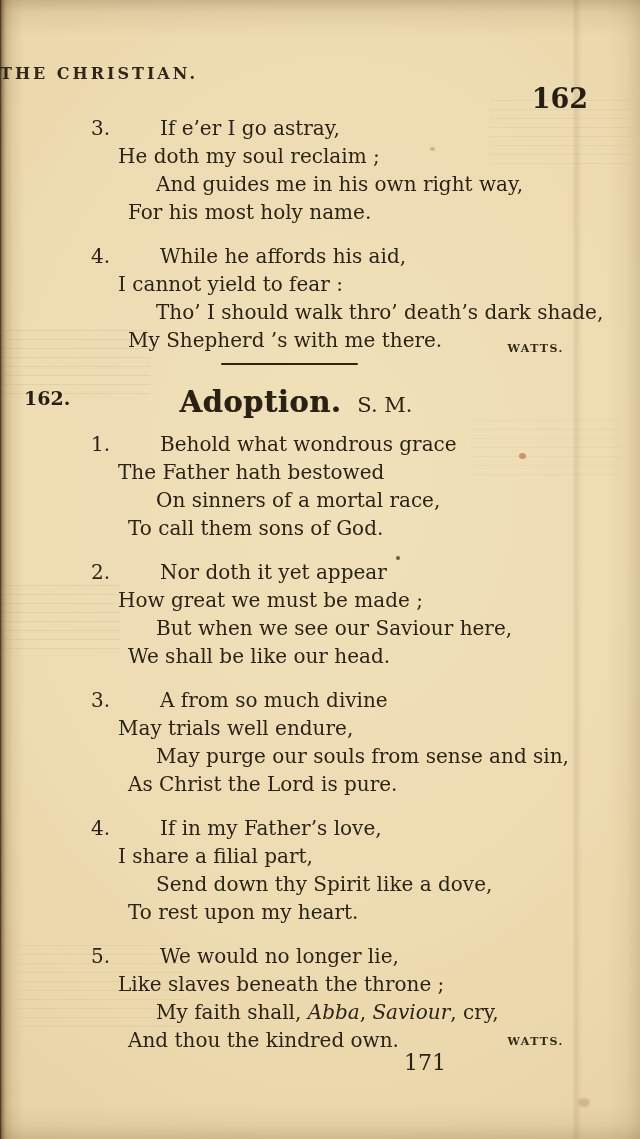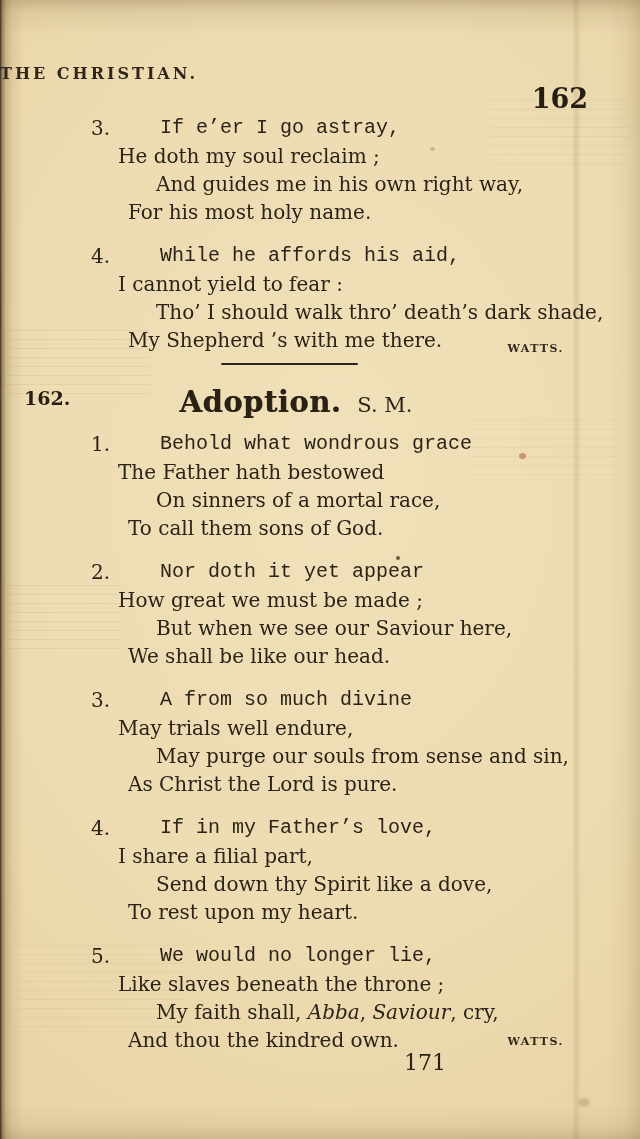--- a/index.html
+++ b/index.html
@@ -40,21 +40,21 @@
     font-size:16px;letter-spacing:3px;font-weight:bold;color:#30271a;}
   .folio-number{position:absolute;top:54px;right:52px;font-size:27px;font-weight:bold;color:#261e12;margin-top:29px;}
 
   
   .hymn-verses{position:absolute;left:0;right:0;font-size:20px;line-height:28px;}
   .prev-hymn{top:114px;}
   .main-hymn-verses{top:430px;}
   .verse{position:relative;padding-left:128px;margin-bottom:16px;}
   .vnum{position:absolute;left:91px;top:0;}
   .vline{white-space:nowrap;}
-  .vline:nth-child(2){padding-left:32px;font-family:Liberation Mono, monospace;}
+  .vline:nth-child(2){padding-left:32px;}
   .vline:nth-child(3){margin-left:-10px;}
   .vline:nth-child(4){padding-left:28px;}
   .vline em{font-style:italic;}
 
   .author{position:absolute;right:76px;font-size:11px;font-weight:bold;
     letter-spacing:1.6px;color:#33291b;}
   .author.a1{top:342px;}
   .author.a2{top:1035px;}
 
   .divider-rule{position:absolute;top:363px;left:221px;width:137px;height:2px;

